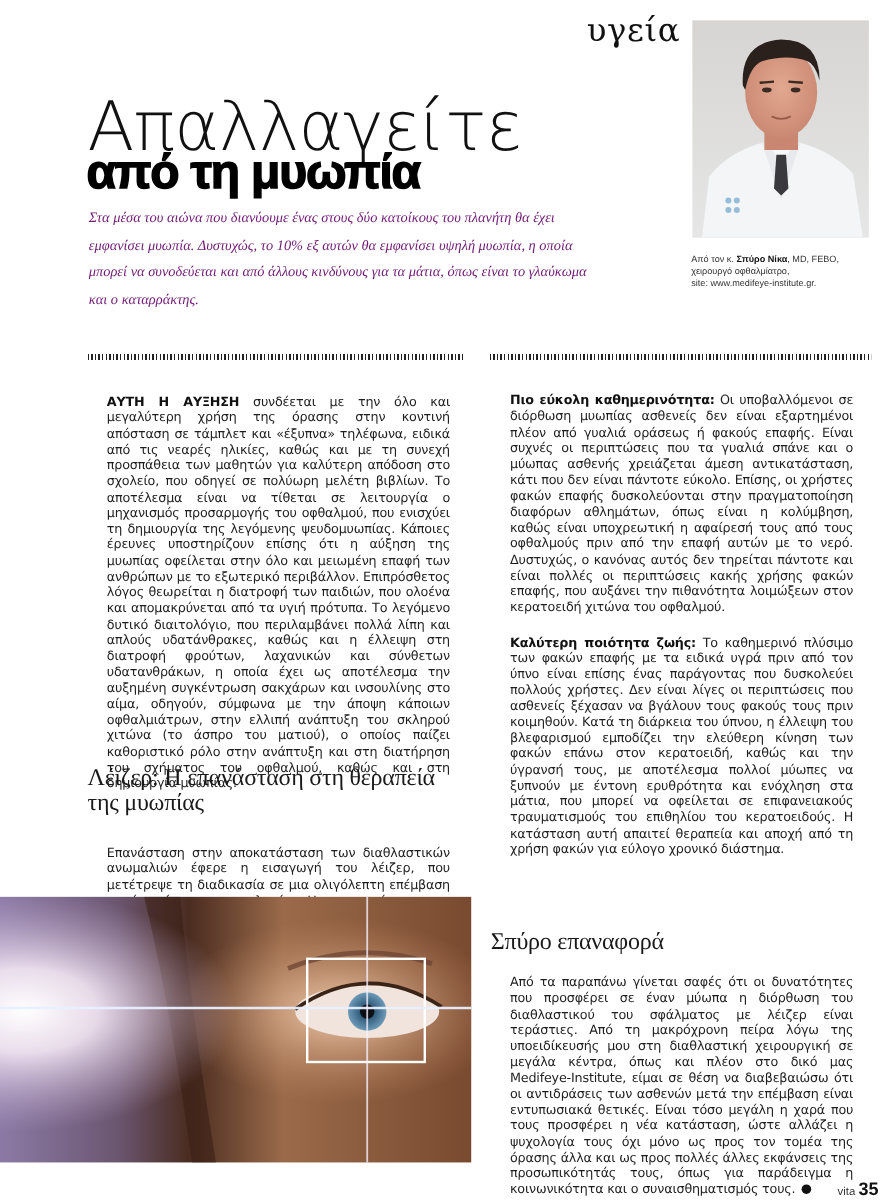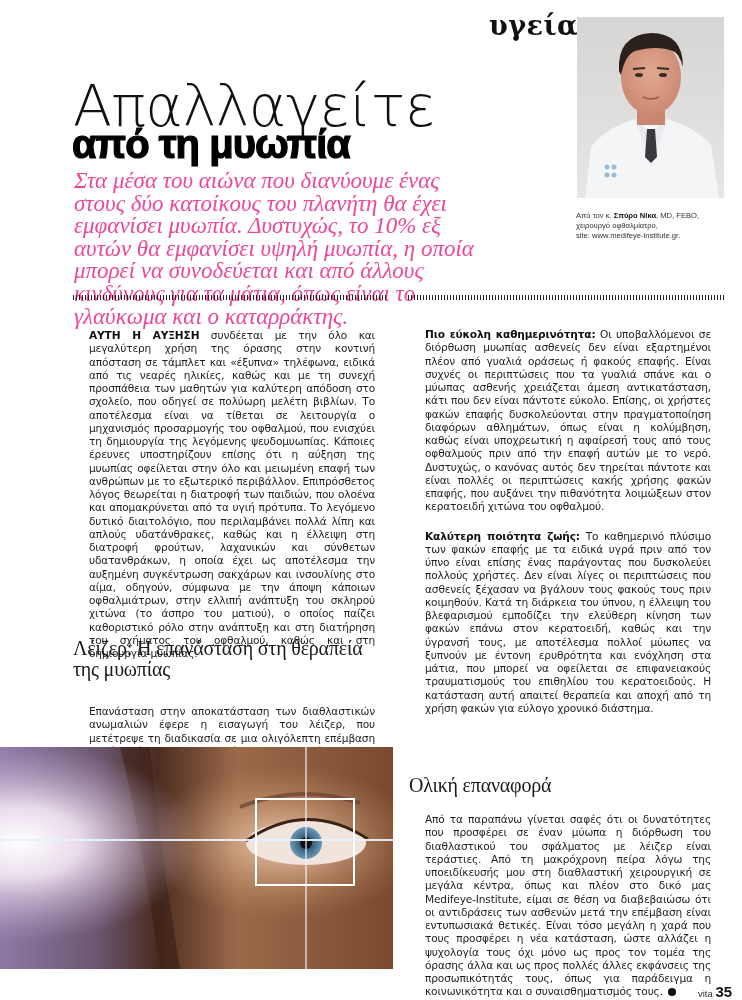--- a/index.html
+++ b/index.html
@@ -1,38 +1,38 @@
 <!DOCTYPE html>
 <html><head>
 <meta charset="utf-8">
 <style>
   html, body { margin:0; padding:0; background:#ffffff; }
   body { width:742px; height:1000px; position:relative; overflow:hidden; color:#1a1a1a;
          font-family:"Liberation Sans", "DejaVu Sans", sans-serif; }
   .abs { position:absolute; }
 
   .section-tag { left:489px; top:10px; font-family:"DejaVu Serif", "Liberation Serif", serif;
-                 font-weight:bold; font-size:27px; color:#111; letter-spacing:0.5px; }
+                 font-weight:normal; font-size:27px; color:#111; letter-spacing:0.5px; }
 
   .portrait { left:577px; top:17px; width:147px; height:181px; overflow:hidden;
               background:linear-gradient(180deg,#d9d8d6 0%,#e3e2e0 60%,#e8e8e8 100%); }
   .portrait svg { display:block; }
 
   .caption { left:576px; top:211px; width:166px; font-size:7.6px; line-height:10px; color:#333; }
   .caption b { color:#111; }
 
   .headline-1 { left:73px; top:74px; font-family:"DejaVu Sans", sans-serif; font-weight:200;
                 font-size:57px; line-height:64px; letter-spacing:-0.5px; color:#111;
                 -webkit-text-stroke:0; }
   .headline-2 { left:72px; top:121px; font-family:Liberation Sans, sans-serif; font-weight:900;
                 font-size:40px; line-height:46px; color:#000; letter-spacing:-1px;
                 -webkit-text-stroke:1.2px #000; }
 
   .lede { left:74px; top:170px; width:420px; font-family:"Liberation Serif","DejaVu Serif",serif;
-          font-style:italic; font-size:23px; line-height:22.6px; color:#ec4899; }
+          font-style:italic; font-size:12px; line-height:22.6px; color:#701a75; }
 
   .divider { height:5px; background:repeating-linear-gradient(90deg,#222 0 1.2px,transparent 1.2px 3px); }
   .divider-left { left:73px; top:295px; width:315px; }
   .divider-right { left:408px; top:295px; width:318px; }
 
   .col { width:318px; font-size:10.6px; line-height:13.25px; color:#1e1e1e; text-align:justify;
          font-family:"DejaVu Sans", sans-serif; letter-spacing:-0.15px; }
   .col p { margin:16px; }
   .col b { color:#111; }
   .col-left-1 { left:73px; top:313px; }
@@ -164,21 +164,21 @@
     <line x1="0" y1="93" x2="393" y2="93" stroke="#e8f0ff" stroke-width="2" opacity="0.95"></line>
     <line x1="306" y1="0" x2="306" y2="222" stroke="#f4f0ff" stroke-width="1.5" opacity="0.8"></line>
   </svg>
 </div>
 
 <div class="abs col col-right-1">
   <p><b>Πιο εύκολη καθημερινότητα:</b><span> Οι υποβαλλόμενοι σε διόρθωση μυωπίας ασθενείς δεν είναι εξαρτημένοι πλέον από γυαλιά οράσεως ή φακούς επαφής. Είναι συχνές οι περιπτώσεις που τα γυαλιά σπάνε και ο μύωπας ασθενής χρειάζεται άμεση αντικατάσταση, κάτι που δεν είναι πάντοτε εύκολο. Επίσης, οι χρήστες φακών επαφής δυσκολεύονται στην πραγματοποίηση διαφόρων αθλημάτων, όπως είναι η κολύμβηση, καθώς είναι υποχρεωτική η αφαίρεσή τους από τους οφθαλμούς πριν από την επαφή αυτών με το νερό. Δυστυχώς, ο κανόνας αυτός δεν τηρείται πάντοτε και είναι πολλές οι περιπτώσεις κακής χρήσης φακών επαφής, που αυξάνει την πιθανότητα λοιμώξεων στον κερατοειδή χιτώνα του οφθαλμού.</span></p>
   <p><b>Καλύτερη ποιότητα ζωής:</b><span> Το καθημερινό πλύσιμο των φακών επαφής με τα ειδικά υγρά πριν από τον ύπνο είναι επίσης ένας παράγοντας που δυσκολεύει πολλούς χρήστες. Δεν είναι λίγες οι περιπτώσεις που ασθενείς ξέχασαν να βγάλουν τους φακούς τους πριν κοιμηθούν. Κατά τη διάρκεια του ύπνου, η έλλειψη του βλεφαρισμού εμποδίζει την ελεύθερη κίνηση των φακών επάνω στον κερατοειδή, καθώς και την ύγρανσή τους, με αποτέλεσμα πολλοί μύωπες να ξυπνούν με έντονη ερυθρότητα και ενόχληση στα μάτια, που μπορεί να οφείλεται σε επιφανειακούς τραυματισμούς του επιθηλίου του κερατοειδούς. Η κατάσταση αυτή απαιτεί θεραπεία και αποχή από τη χρήση φακών για εύλογο χρονικό διάστημα.</span></p>
 </div>
 
-<div class="abs subhead subhead-recovery">Ολική επαναφορά</div>
+<div class="abs subhead subhead-recovery">Σπύρο επαναφορά</div>
 <div class="abs col col-right-2">
   <p><span>Από τα παραπάνω γίνεται σαφές ότι οι δυνατότητες που προσφέρει σε έναν μύωπα η διόρθωση του διαθλαστικού του σφάλματος με λέιζερ είναι τεράστιες. Από τη μακρόχρονη πείρα λόγω της υποειδίκευσής μου στη διαθλαστική χειρουργική σε μεγάλα κέντρα, όπως και πλέον στο δικό μας Medifeye-Institute, είμαι σε θέση να διαβεβαιώσω ότι οι αντιδράσεις των ασθενών μετά την επέμβαση είναι εντυπωσιακά θετικές. Είναι τόσο μεγάλη η χαρά που τους προσφέρει η νέα κατάσταση, ώστε αλλάζει η ψυχολογία τους όχι μόνο ως προς τον τομέα της όρασης άλλα και ως προς πολλές άλλες εκφάνσεις της προσωπικότητάς τους, όπως για παράδειγμα η κοινωνικότητα και ο συναισθηματισμός τους.</span> <span class="end-dot"></span></p>
 </div>
 
 <div class="abs folio">
   <span>vita</span>
   <b>35</b>
 </div>
 
 </body></html>

